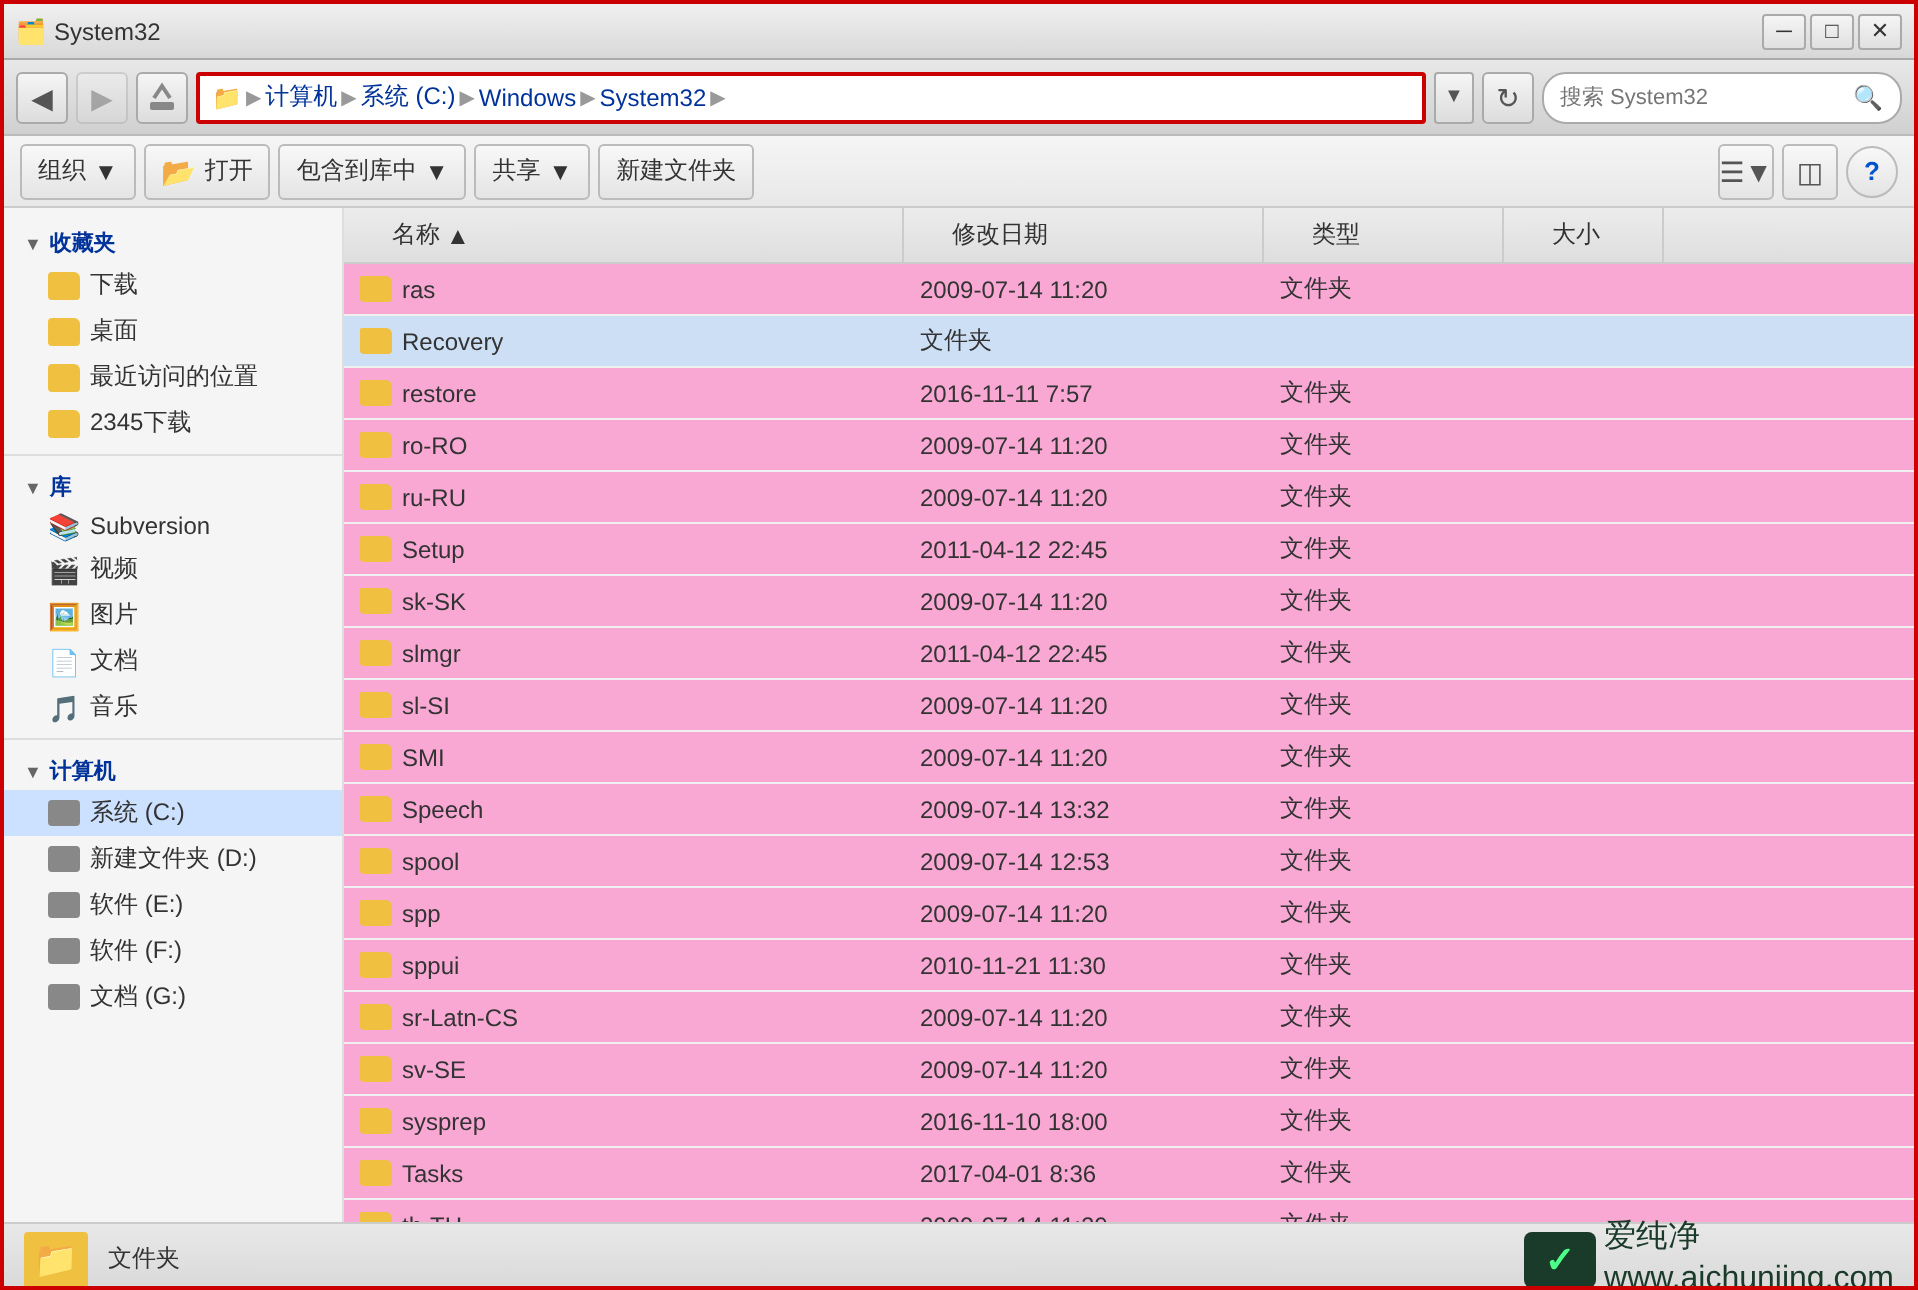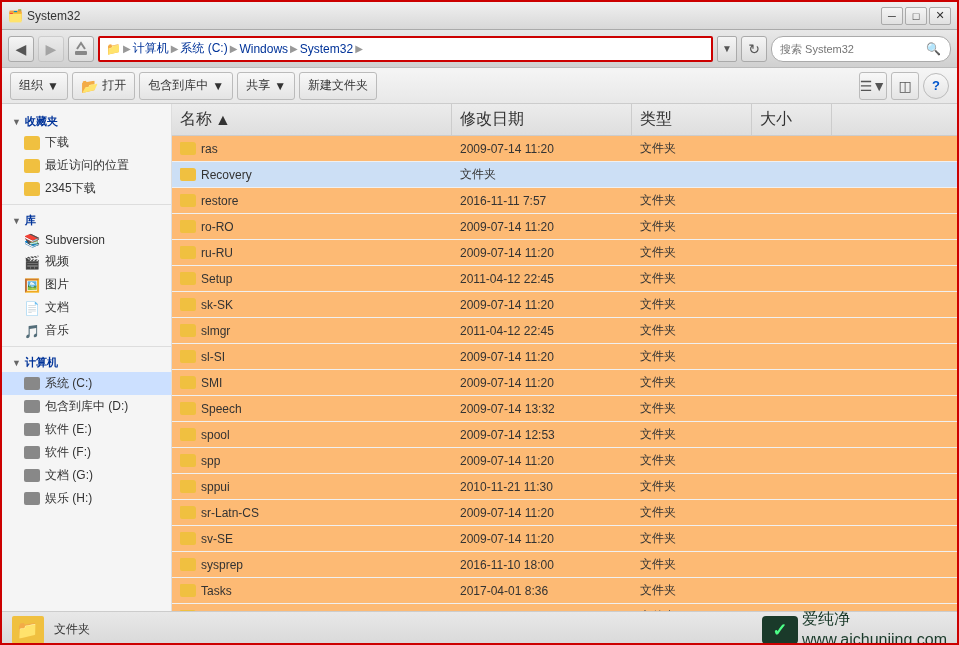--- a/index.html
+++ b/index.html
@@ -274,34 +274,34 @@
       overflow: hidden;
     }
     .file-list-header {
       display: grid;
       grid-template-columns: 280px 180px 120px 80px;
       background: linear-gradient(to bottom, #ececec, #dedede);
       border-bottom: 1px solid #ccc;
       padding: 0;
     }
     .col-header {
-      padding: 5px 8px;
-      font-size: 16px;
+      padding: 5px 24px;
+      font-size: 12px;
       color: #333;
       border-right: 1px solid #ccc;
       cursor: pointer;
       user-select: none;
       display: flex;
       align-items: center;
       gap: 3px;
     }
     .file-list-body {
       flex: 1;
       overflow-y: auto;
-      background: #fdba74;
+      background: #f9a8d4;
     }
     .file-row {
       display: grid;
       grid-template-columns: 280px 180px 120px 80px;
       border-bottom: 1px solid #f0f0f0;
       cursor: pointer;
     }
     .file-row.selected { background: #ccdff5; }
     .file-cell {
       padding: 4px 8px;
@@ -463,20 +463,24 @@
     <div class="sidebar-section-title">
       <span class="triangle">▼</span>
       <span>收藏夹</span>
     </div>
     <div class="sidebar-item">
       <span class="folder-icon"></span>
       <span>下载</span>
     </div>
     <div class="sidebar-item">
       <span class="folder-icon"></span>
+      <span>桌面</span>
+    </div>
+    <div class="sidebar-item">
+      <span class="folder-icon"></span>
       <span>最近访问的位置</span>
     </div>
     <div class="sidebar-item">
       <span class="folder-icon"></span>
       <span>2345下载</span>
     </div>
 
     <div class="sidebar-section-divider"></div>
 
     <div class="sidebar-section-title">
@@ -509,37 +513,33 @@
     <div class="sidebar-section-title">
       <span class="triangle">▼</span>
       <span>计算机</span>
     </div>
     <div class="sidebar-item active">
       <span class="drive-icon" style="background:#888; border-radius:2px; width:16px; height:13px; display:inline-block;"></span>
       <span>系统 (C:)</span>
     </div>
     <div class="sidebar-item">
       <span class="drive-icon" style="background:#888; border-radius:2px; width:16px; height:13px; display:inline-block;"></span>
-      <span>包含到库中 (D:)</span>
+      <span>新建文件夹 (D:)</span>
     </div>
     <div class="sidebar-item">
       <span class="drive-icon" style="background:#888; border-radius:2px; width:16px; height:13px; display:inline-block;"></span>
       <span>软件 (E:)</span>
     </div>
     <div class="sidebar-item">
       <span class="drive-icon" style="background:#888; border-radius:2px; width:16px; height:13px; display:inline-block;"></span>
       <span>软件 (F:)</span>
     </div>
     <div class="sidebar-item">
       <span class="drive-icon" style="background:#888; border-radius:2px; width:16px; height:13px; display:inline-block;"></span>
       <span>文档 (G:)</span>
-    </div>
-    <div class="sidebar-item">
-      <span class="drive-icon" style="background:#888; border-radius:2px; width:16px; height:13px; display:inline-block;"></span>
-      <span>娱乐 (H:)</span>
     </div>
   </div>
 
   <div class="file-area">
 
     <div class="file-list-header">
       <div class="col-header">
         <span>名称</span>
         <span>▲</span>
       </div>

